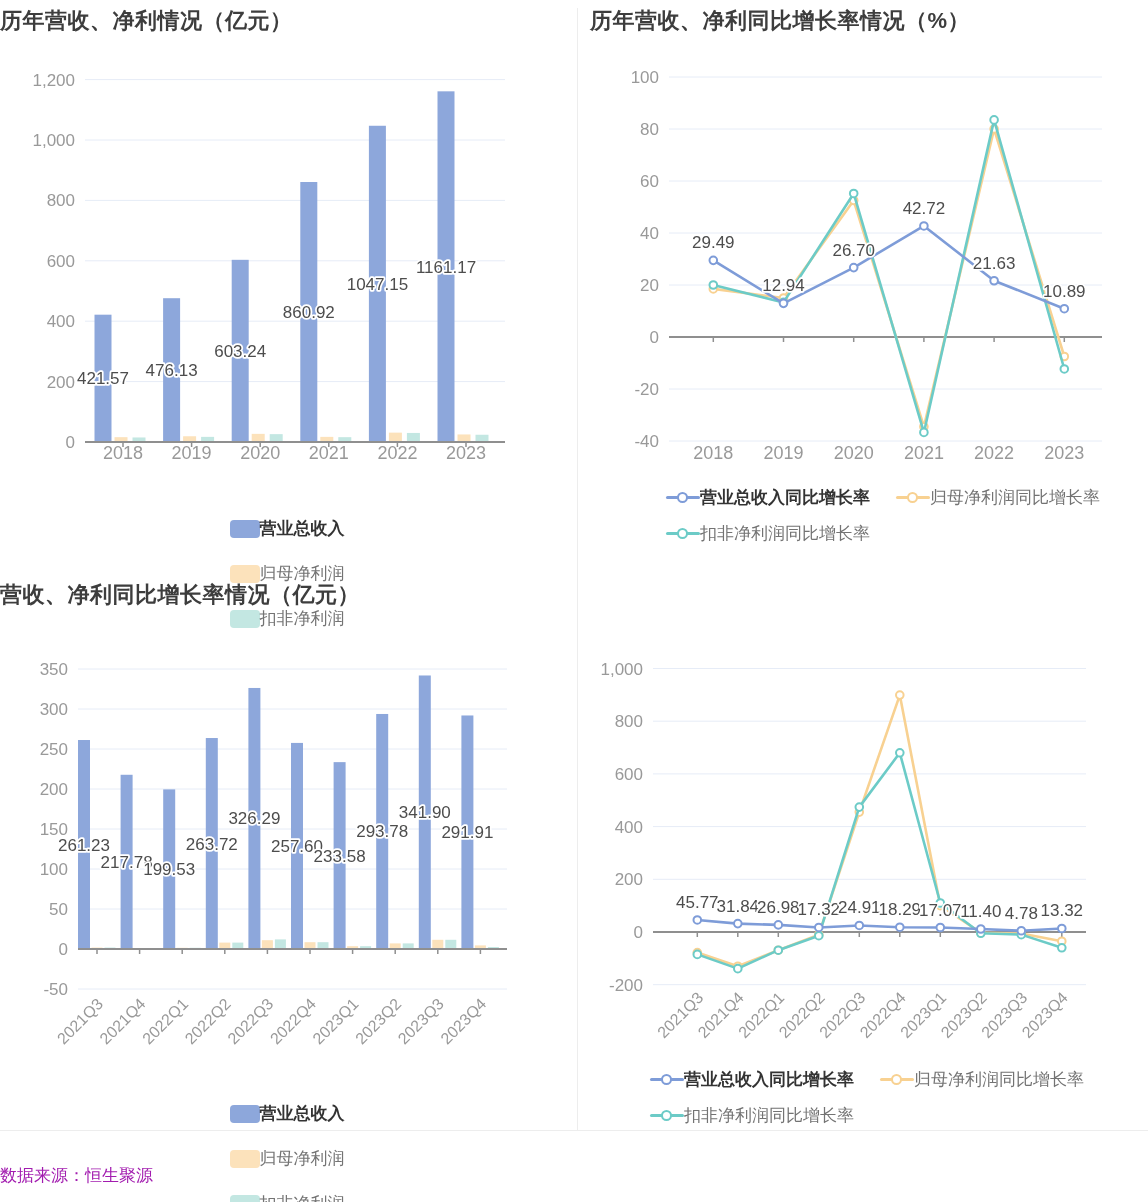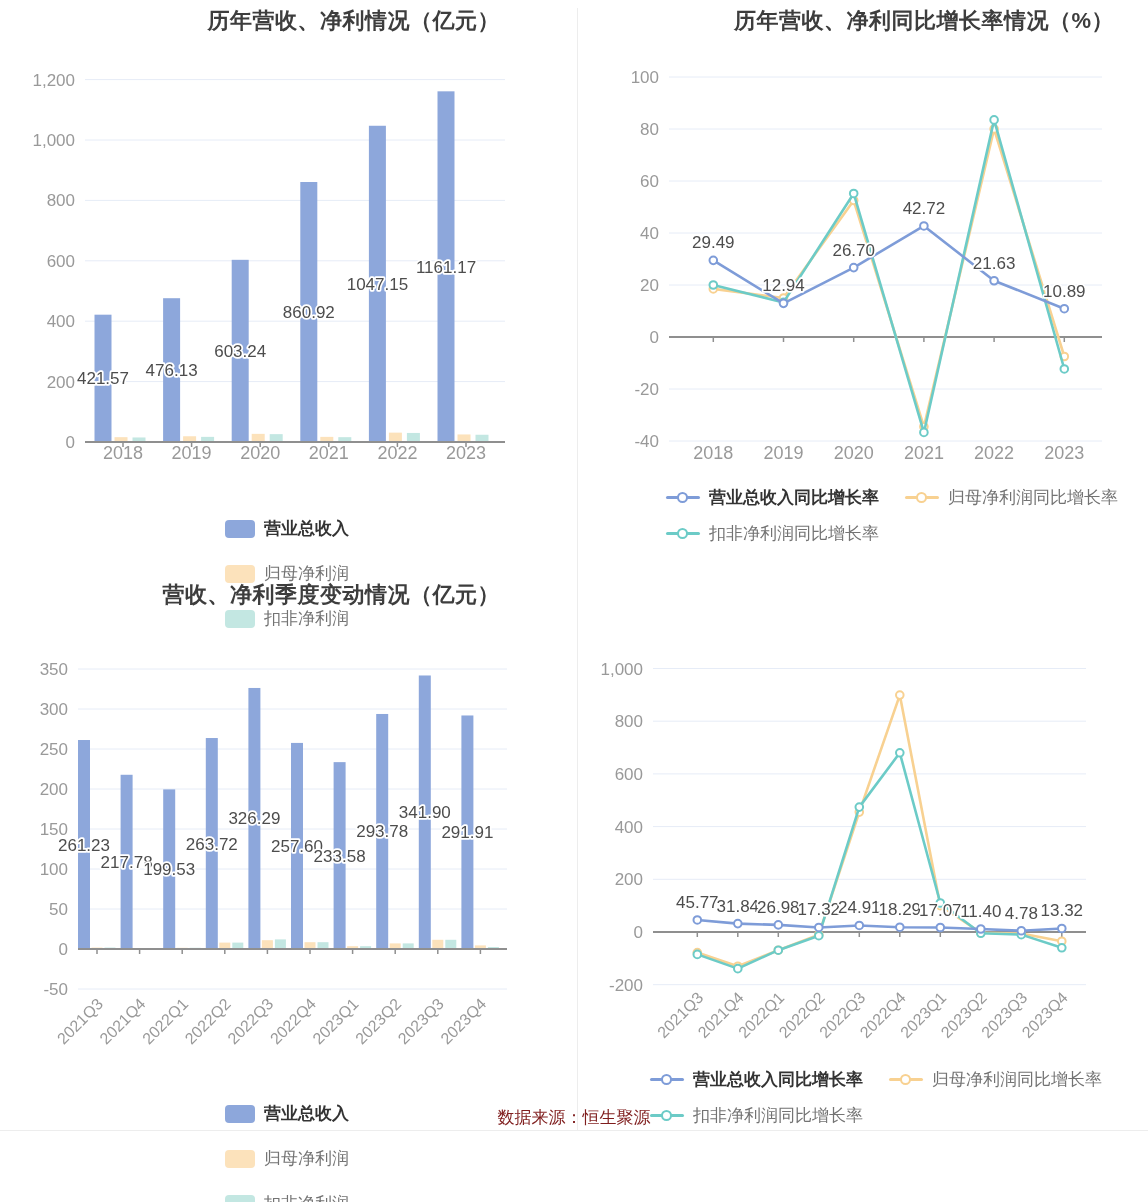--- a/index.html
+++ b/index.html
@@ -1,40 +1,40 @@
 <!DOCTYPE html>
 <html><head>
 <meta charset="utf-8">
 <style>
   html,body{margin:0;padding:0}
   body{width:1148px;height:1202px;background:#ffffff;position:relative;overflow:hidden;
        font-family:"Liberation Sans","DejaVu Sans",sans-serif;}
   .panel{position:absolute;}
-  .panel h2{position:absolute;top:6px;margin:0;text-align:right;font-size:22px;line-height:30px;
+  .panel h2{position:absolute;top:6px;margin:0;text-align:left;font-size:22px;line-height:30px;
             color:#3d3d3d;font-weight:700;letter-spacing:0.5px;}
   .panel.pleft h2{left:0;width:500px;}
   .panel.pright h2{left:0;width:524px;}
   .panel svg{position:absolute;left:0;top:0;display:block;}
   .ytick{fill:#999;font-size:17px;}
   .xtick{fill:#999;font-size:18px;}
   .xtickrot{fill:#999;font-size:16px;}
   .vlabel{fill:#4d4d4d;font-size:17px;paint-order:stroke;stroke:#ffffff;stroke-width:3.5px;stroke-linejoin:round;}
   .legend{position:absolute;display:flex;align-items:center;}
   .legend.center{left:0;right:0;justify-content:center;gap:22px;flex-direction:column;}
   .legend.lines{flex-wrap:wrap;column-gap:26px;row-gap:13px;align-items:center;}
-  .litem{display:flex;align-items:center;gap:9px;cursor:pointer;text-align:center;}
+  .litem{display:flex;align-items:center;gap:0;cursor:pointer;text-align:center;}
   .sw{width:30px;height:18px;border-radius:4px;}
   .lname{font-size:17px;color:#737373;white-space:nowrap;}
   .litem.first .lname{color:#333;font-weight:700;}
   .lmark{position:relative;width:34px;height:13px;}
   .lmark .ln{position:absolute;left:0;right:0;top:5px;height:3px;border-radius:2px;}
   .lmark .rg{position:absolute;left:11px;top:0.5px;width:7px;height:7px;border:2.5px solid;border-radius:50%;background:#fff;}
   .vdiv{position:absolute;left:577px;top:8px;width:1px;height:1122px;background:#ededed;}
   .hdiv{position:absolute;left:0;top:1130px;width:1148px;height:1px;background:#ededed;}
-  .footer{position:absolute;top:1106px;left:0;width:100%;text-align:center;font-size:17px;color:#7f1d1d;}
+  .footer{position:absolute;top:1164px;left:0;width:100%;text-align:left;font-size:17px;color:#a21caf;}
 </style>
 </head>
 <body>
 
 <div class="vdiv"></div>
 <div class="hdiv"></div>
 
 <section class="panel pleft" style="left:0;top:0;width:574px;height:574px;">
   <h2>历年营收、净利情况（亿元）</h2>
   <svg width="574" height="574" viewBox="0 0 574 574">
@@ -215,21 +215,21 @@
         <span class="lmark">
           <i class="ln" style="background: rgb(108, 203, 199);"></i>
           <i class="rg" style="border-color: rgb(108, 203, 199);"></i>
         </span>
         <span class="lname">扣非净利润同比增长率</span>
       </div>
     </div>
 </section>
 
 <section class="panel pleft" style="left:0;top:574px;width:574px;height:581px;">
-  <h2>营收、净利季度变动情况（亿元）</h2>
+  <h2>营收、净利同比增长率情况（亿元）</h2>
   <svg width="574" height="581" viewBox="0 0 574 581">
       <g>
         <line x1="78" x2="507" y1="415" y2="415" stroke="#E6ECF7" stroke-width="1"></line>
         <line x1="78" x2="507" y1="335" y2="335" stroke="#E6ECF7" stroke-width="1"></line>
         <line x1="78" x2="507" y1="295" y2="295" stroke="#E6ECF7" stroke-width="1"></line>
         <line x1="78" x2="507" y1="255" y2="255" stroke="#E6ECF7" stroke-width="1"></line>
         <line x1="78" x2="507" y1="215" y2="215" stroke="#E6ECF7" stroke-width="1"></line>
         <line x1="78" x2="507" y1="175" y2="175" stroke="#E6ECF7" stroke-width="1"></line>
         <line x1="78" x2="507" y1="135" y2="135" stroke="#E6ECF7" stroke-width="1"></line>
         <line x1="78" x2="507" y1="95" y2="95" stroke="#E6ECF7" stroke-width="1"></line>

